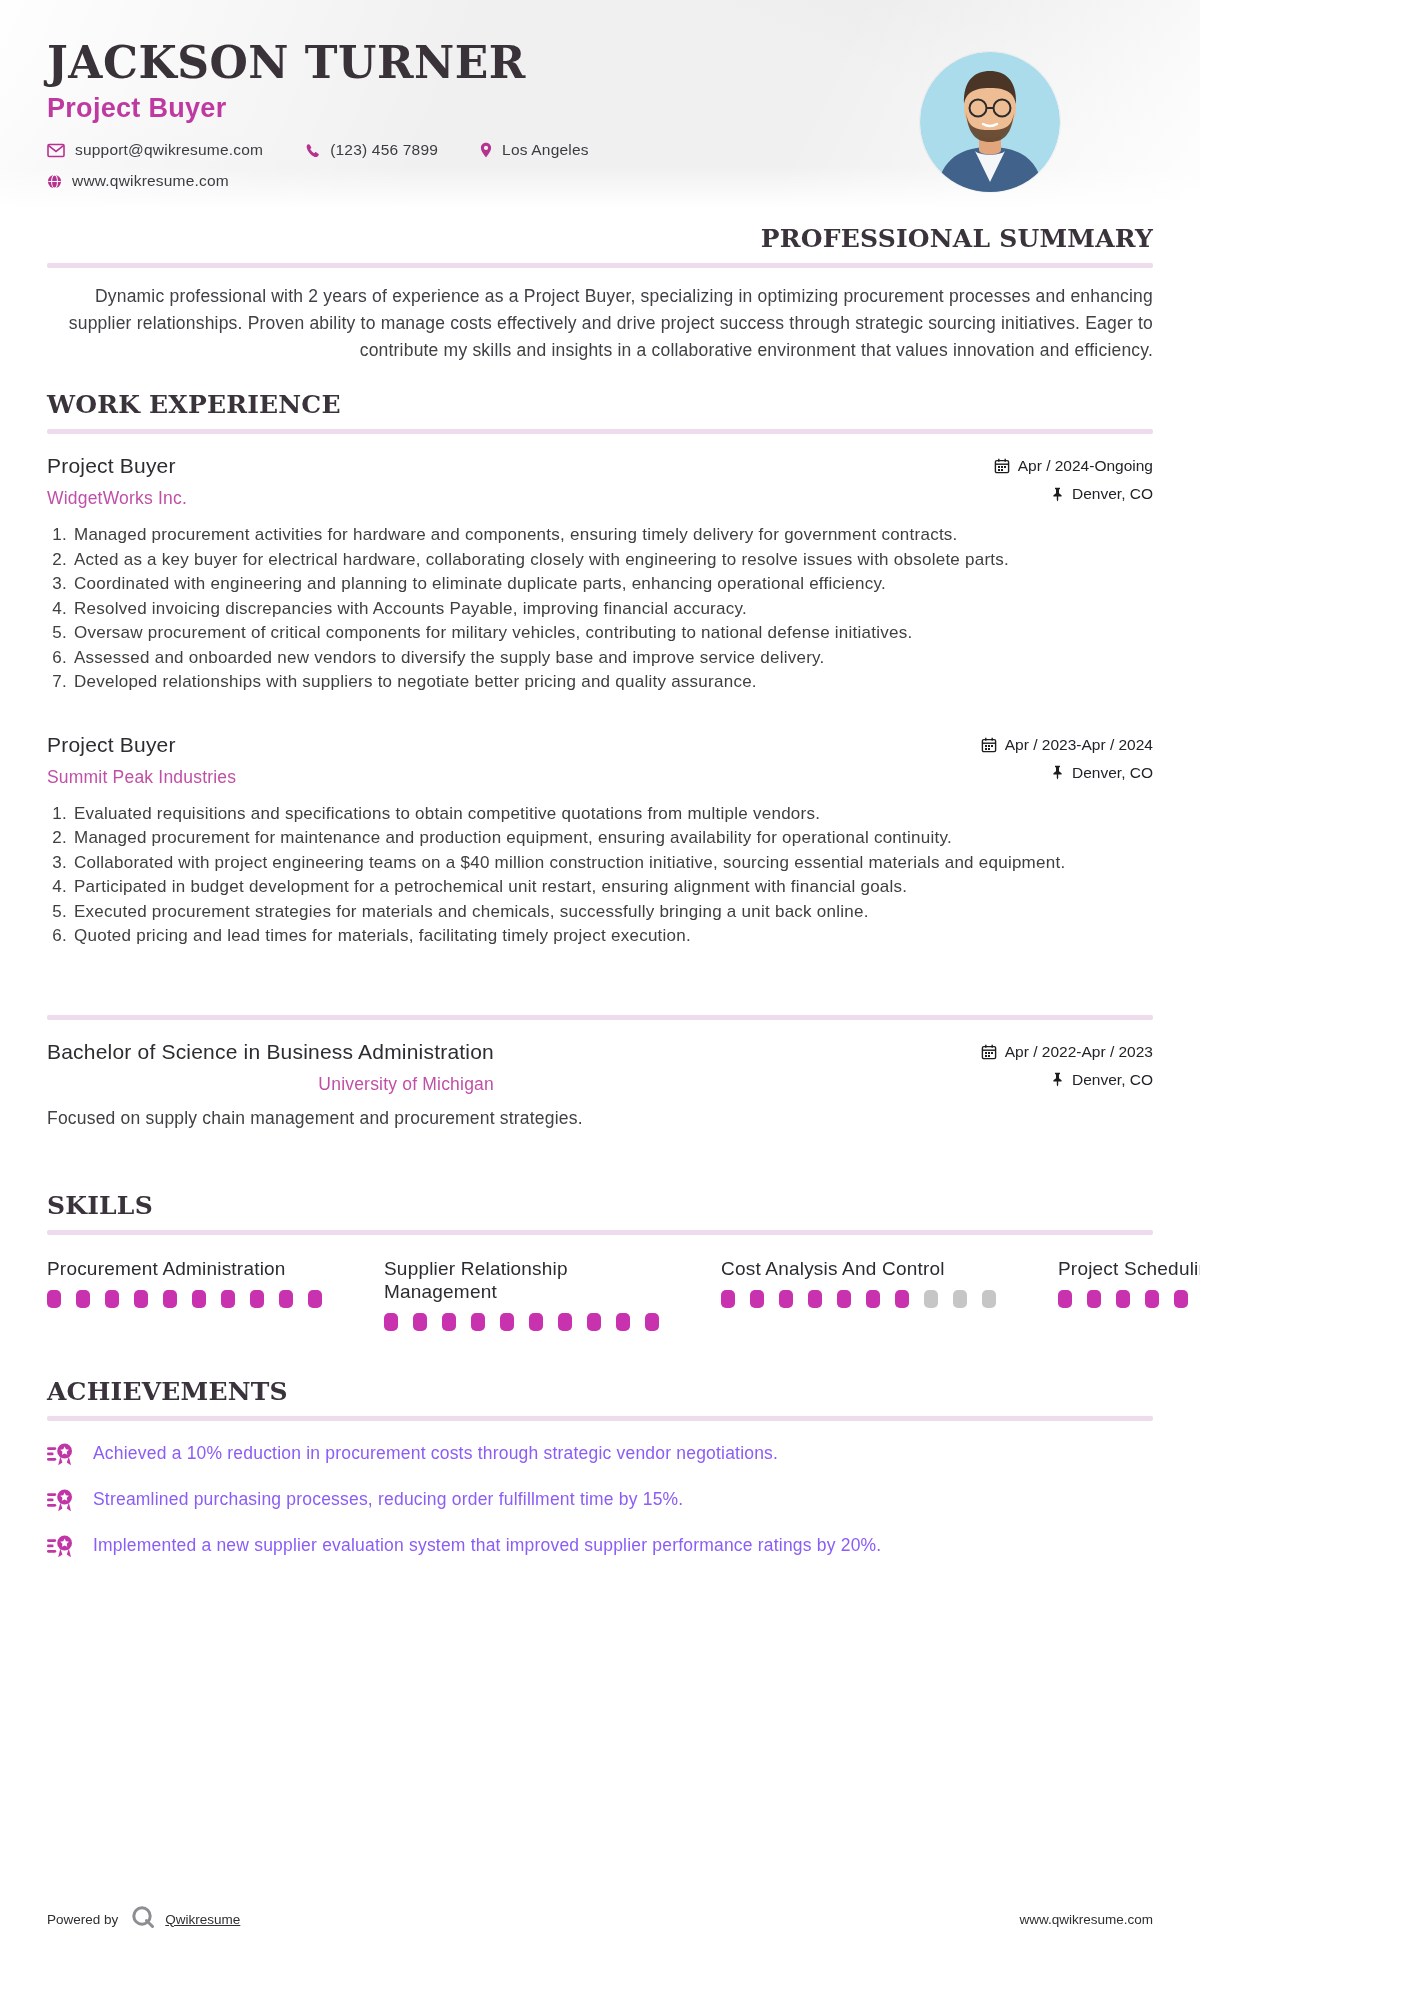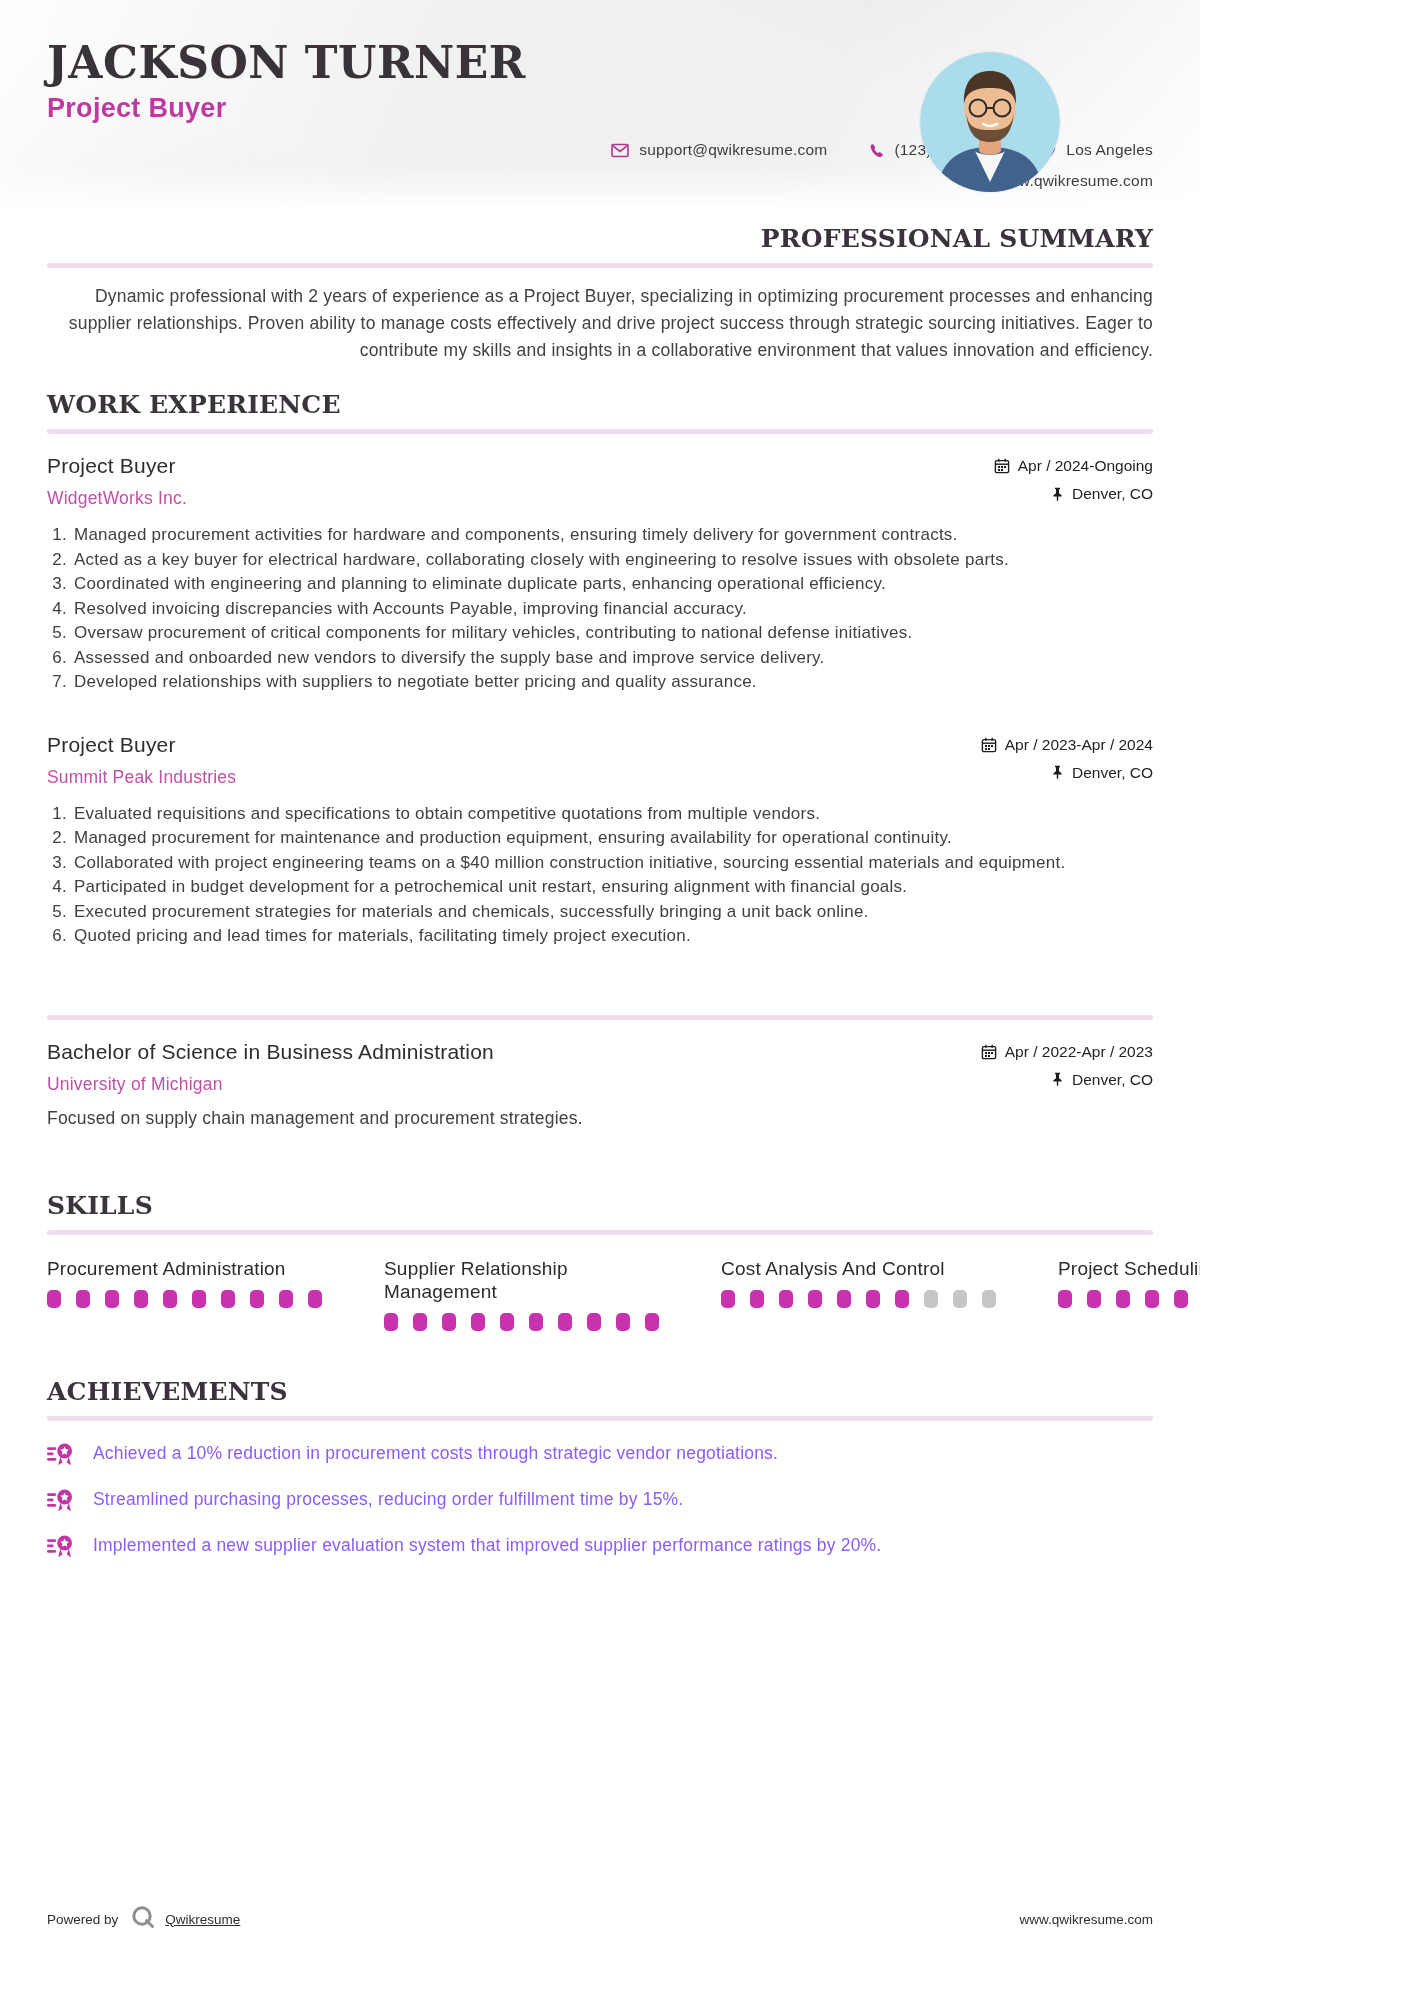--- a/index.html
+++ b/index.html
@@ -13,21 +13,21 @@
       linear-gradient(296deg, rgba(255,255,255,.9) 2%, rgba(255,255,255,0) 34%),
       linear-gradient(21deg, rgba(222,220,222,.55) 0%, rgba(255,255,255,0) 26%),
       linear-gradient(201deg, rgba(228,226,228,.6) 0%, rgba(255,255,255,0) 30%),
       #f1f0f1;}
   .header-fade{position:absolute;left:0;right:0;bottom:0;height:46px;
       background:linear-gradient(0deg,#ffffff 8%,rgba(255,255,255,0) 100%);}
   .header-inner{position:relative;padding:38px 47px 0;}
   .name{font-family:"DejaVu Serif","Liberation Serif",serif;font-weight:700;font-size:44px;
         letter-spacing:.5px;color:#3a3239;line-height:50px;}
   .role{font-size:27px;font-weight:700;color:#bf3aa0;margin-top:5px;letter-spacing:.3px;}
-  .contact-row{display:flex;align-items:center;margin-top:17px;justify-content:flex-end;}
+  .contact-row{display:flex;align-items:center;margin-top:17px;}
   .contact-row.second{margin-top:13px;}
   .contact-item{display:flex;align-items:center;gap:10px;font-size:15.5px;color:#3c3c40;letter-spacing:.2px;}
   .contact-item + .contact-item{margin-left:42px;}
   .contact-item svg{flex:0 0 auto;display:block;}
   .photo{position:absolute;left:920px;top:52px;width:140px;height:140px;border-radius:50%;
          overflow:hidden;box-shadow:0 0 0 1px rgba(0,0,0,.04);}
   .photo svg{display:block;}
 
   
   .content{padding:0 47px;}
@@ -37,21 +37,21 @@
 
   .section-summary{margin-top:12px;text-align:right;}
   .summary-text{margin-top:15px;font-size:17.5px;line-height:27px;letter-spacing:.2px;
         color:#404045;max-width:1285px;}
 
   .section-work{margin-top:26px;}
   .job{margin-top:20px;}
   .job + .job{margin-top:38px;}
   .job-head{display:flex;justify-content:space-between;align-items:flex-start;}
   .job-title{font-size:21px;font-weight:500;color:#2d2d31;letter-spacing:.2px;}
-  .job-company{font-size:17.5px;color:#c04fa6;margin-top:10px;letter-spacing:.2px;}
+  .job-company{font-size:17.5px;color:#c04fa6;margin-top:10px;letter-spacing:.2px;text-align:right;}
   .job-meta{text-align:right;font-size:15.5px;color:#232327;padding-top:3px;}
   .meta-line{display:flex;justify-content:flex-end;align-items:center;gap:8px;}
   .meta-line + .meta-line{margin-top:10px;}
   .meta-line svg{display:block;}
   ol.bullets{margin:14px 0 0;padding-left:25px;font-size:17px;line-height:24.5px;
         letter-spacing:.25px;color:#404040;max-width:1240px;}
   ol.bullets li{padding-left:2px;}
 
   .section-education{margin-top:66px;}
   .edu-head{display:flex;justify-content:space-between;align-items:flex-start;margin-top:20px;}

